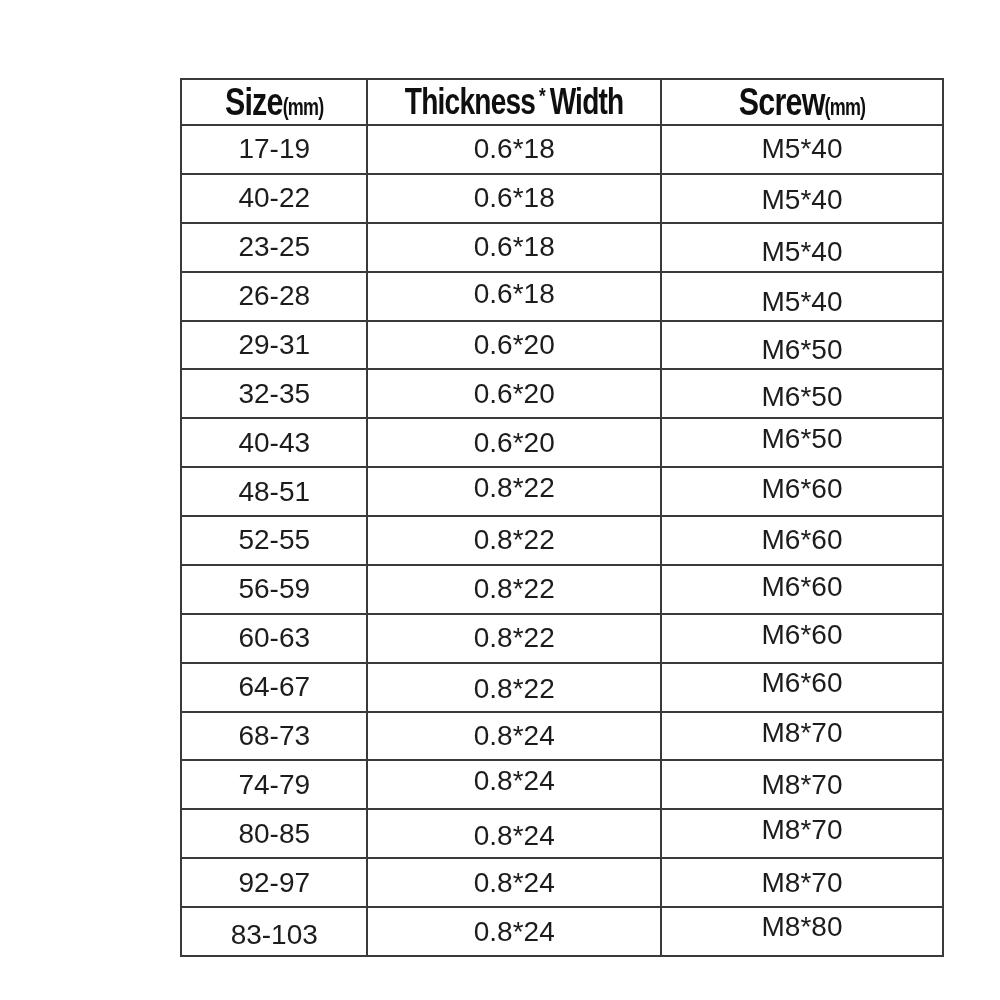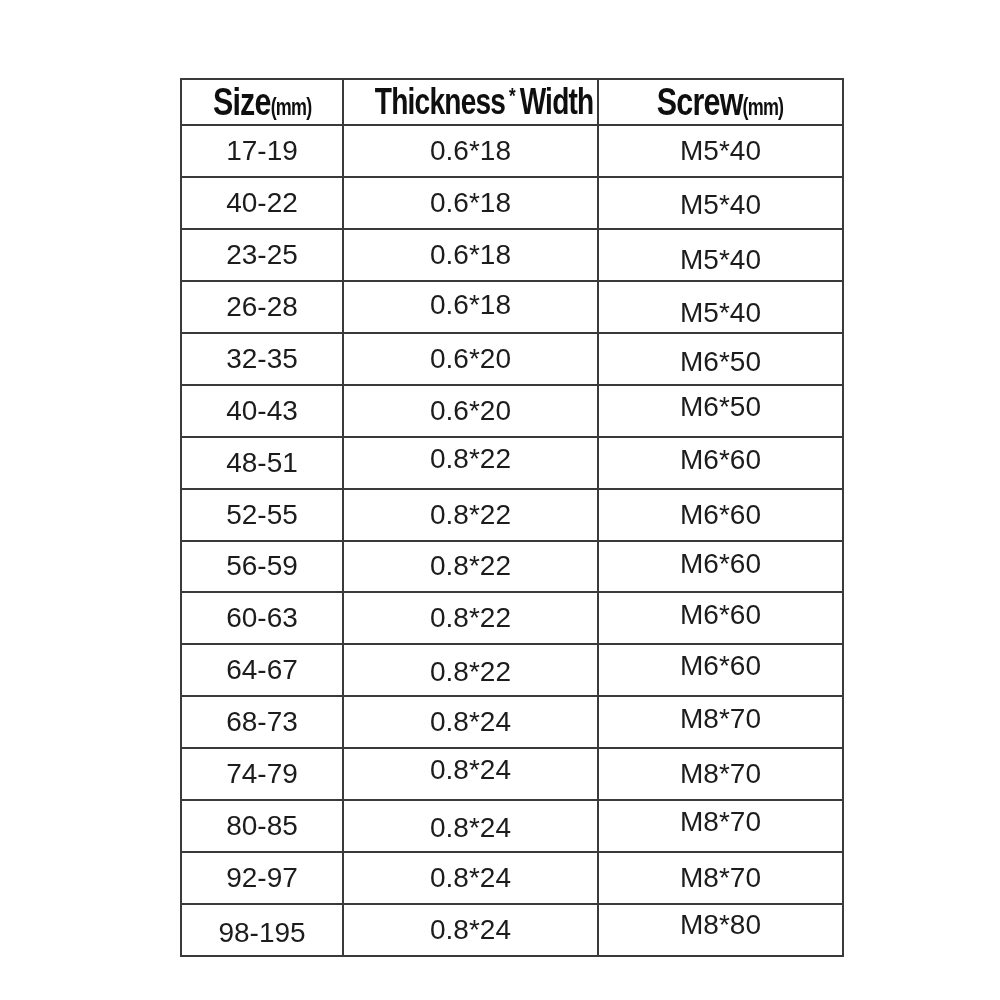--- a/index.html
+++ b/index.html
@@ -6,21 +6,21 @@
   body {
     width: 1000px; height: 1000px;
     background: #ffffff;
     font-family: "Liberation Sans", sans-serif;
     position: relative;
     overflow: hidden;
   }
   .stage {
     position: absolute;
     left: 180px; top: 78px;
-    width: 662px; height: 879px;
+    width: 764px; height: 879px;
   }
   table.spec-table {
     width: 100%; height: 100%;
     border-collapse: collapse;
     table-layout: fixed;
   }
   col.c1 { width: 162px; }
   col.c2 { width: 255px; }
   col.c3 { width: 245px; }
   th, td {
@@ -102,20 +102,25 @@
         <td><span class="cv">23-25</span></td>
         <td><span class="cv">0.6*18</span></td>
         <td><span class="cv d5">M5*40</span></td>
       </tr>
       <tr>
         <td><span class="cv">26-28</span></td>
         <td><span class="cv u2">0.6*18</span></td>
         <td><span class="cv d6">M5*40</span></td>
       </tr>
       <tr>
+        <td><span class="cv">29-31</span></td>
+        <td><span class="cv">0.6*20</span></td>
+        <td><span class="cv d5">M6*50</span></td>
+      </tr>
+      <tr>
         <td><span class="cv">32-35</span></td>
         <td><span class="cv">0.6*20</span></td>
         <td><span class="cv d3">M6*50</span></td>
       </tr>
       <tr>
         <td><span class="cv">40-43</span></td>
         <td><span class="cv">0.6*20</span></td>
         <td><span class="cv u4">M6*50</span></td>
       </tr>
       <tr>
@@ -157,19 +162,19 @@
         <td><span class="cv">80-85</span></td>
         <td><span class="cv d2">0.8*24</span></td>
         <td><span class="cv u4">M8*70</span></td>
       </tr>
       <tr>
         <td><span class="cv">92-97</span></td>
         <td><span class="cv">0.8*24</span></td>
         <td><span class="cv">M8*70</span></td>
       </tr>
       <tr>
-        <td><span class="cv d3">98-195</span></td>
+        <td><span class="cv d3">83-103</span></td>
         <td><span class="cv">0.8*24</span></td>
         <td><span class="cv u5">M8*80</span></td>
       </tr>
     </tbody>
   </table>
 </div>
 
 </body></html>

